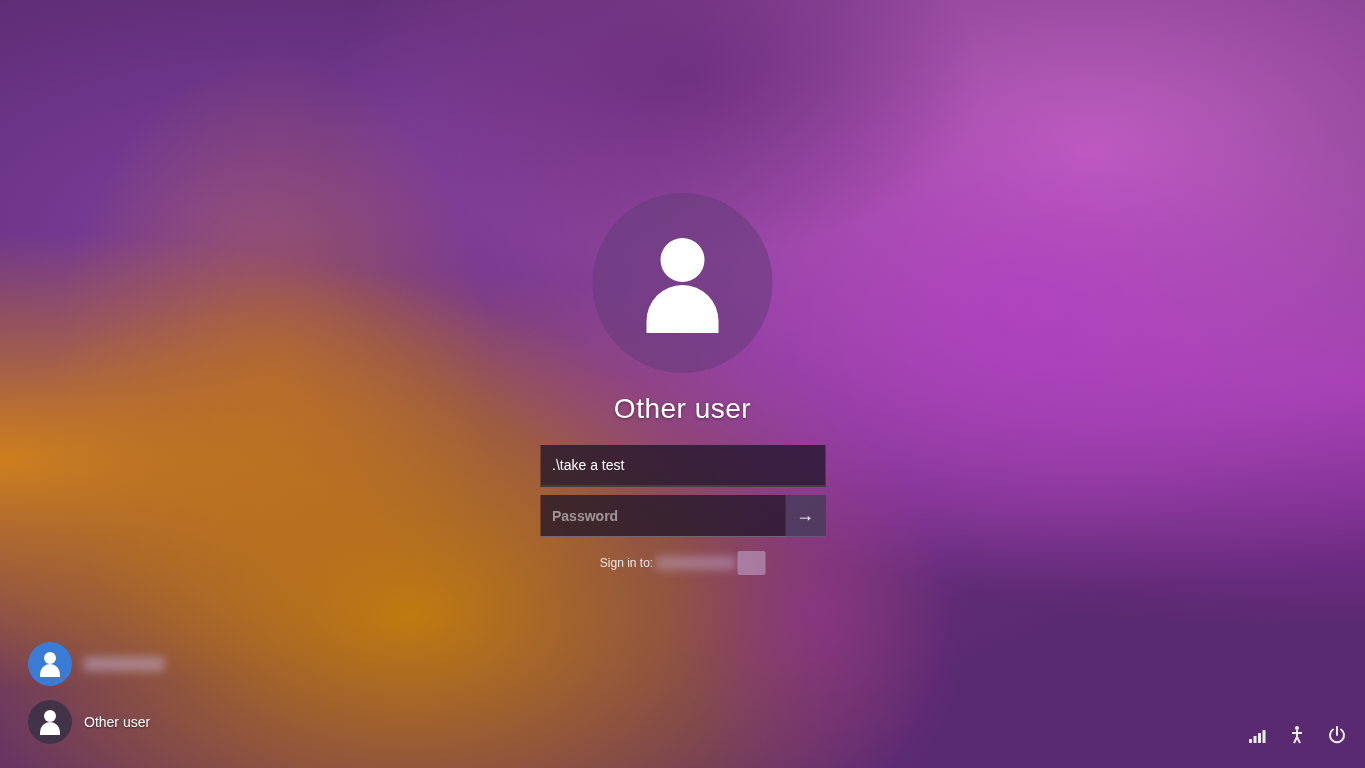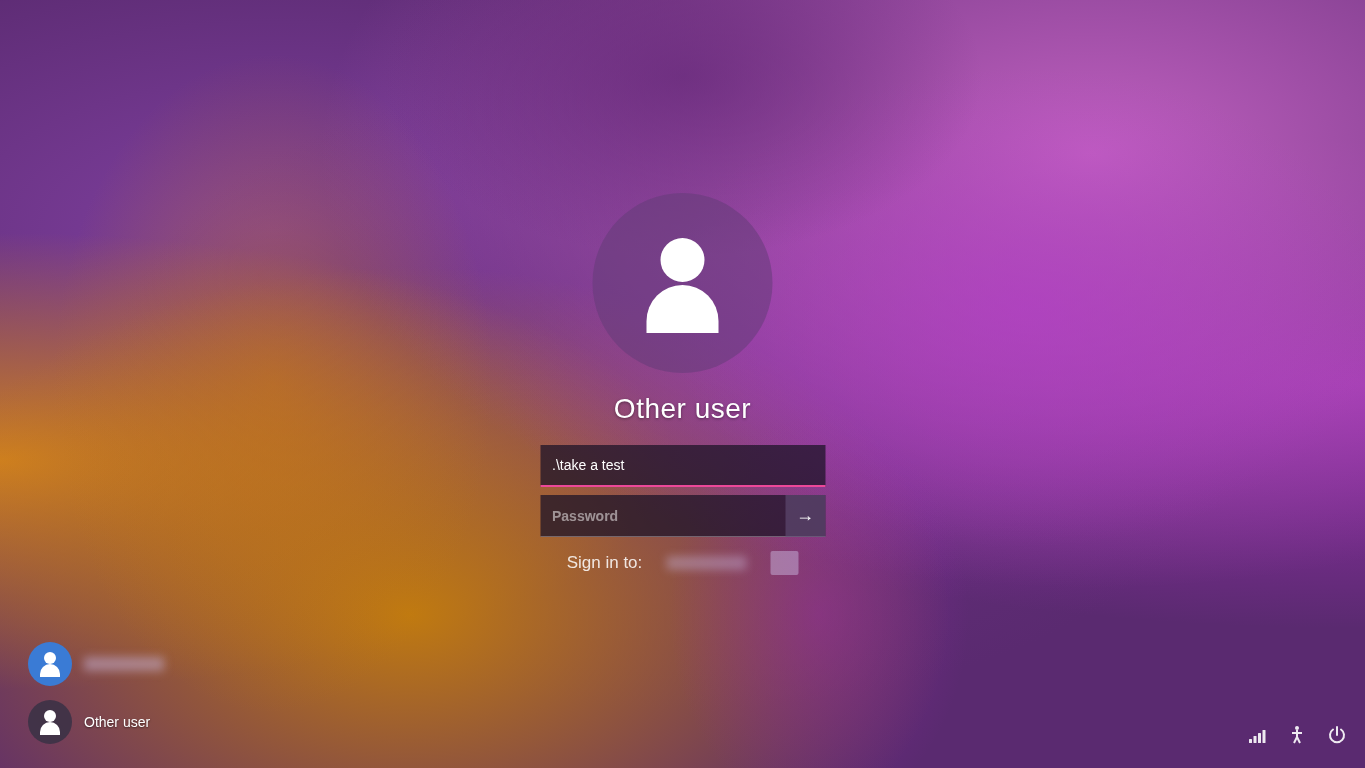--- a/index.html
+++ b/index.html
@@ -107,21 +107,21 @@
       margin-bottom: 20px;
       text-shadow: 0 1px 3px rgba(0,0,0,0.4);
     }
 
     
     .username-input {
       width: 285px;
       height: 42px;
       background: rgba(30, 20, 40, 0.75);
       border: none;
-      border-bottom: 2px solid #ec4899;
+      border-bottom: 2px solid #404040;
       color: white;
       font-size: 14px;
       padding: 0 12px;
       outline: none;
       margin-bottom: 8px;
     }
 
     .username-input::placeholder {
       color: rgba(255,255,255,0.6);
     }
@@ -165,23 +165,23 @@
       align-items: center;
       justify-content: center;
       color: white;
       font-size: 18px;
     }
 
     
     .sign-in-row {
       display: flex;
       align-items: center;
-      gap: 24px;
+      gap: 2px;
       color: rgba(255,255,255,0.85);
-      font-size: 17px;
+      font-size: 12px;
     }
 
     .sign-in-domain-blurred {
       width: 80px;
       height: 14px;
       background: rgba(200,180,220,0.4);
       border-radius: 2px;
       filter: blur(4px);
     }
 

